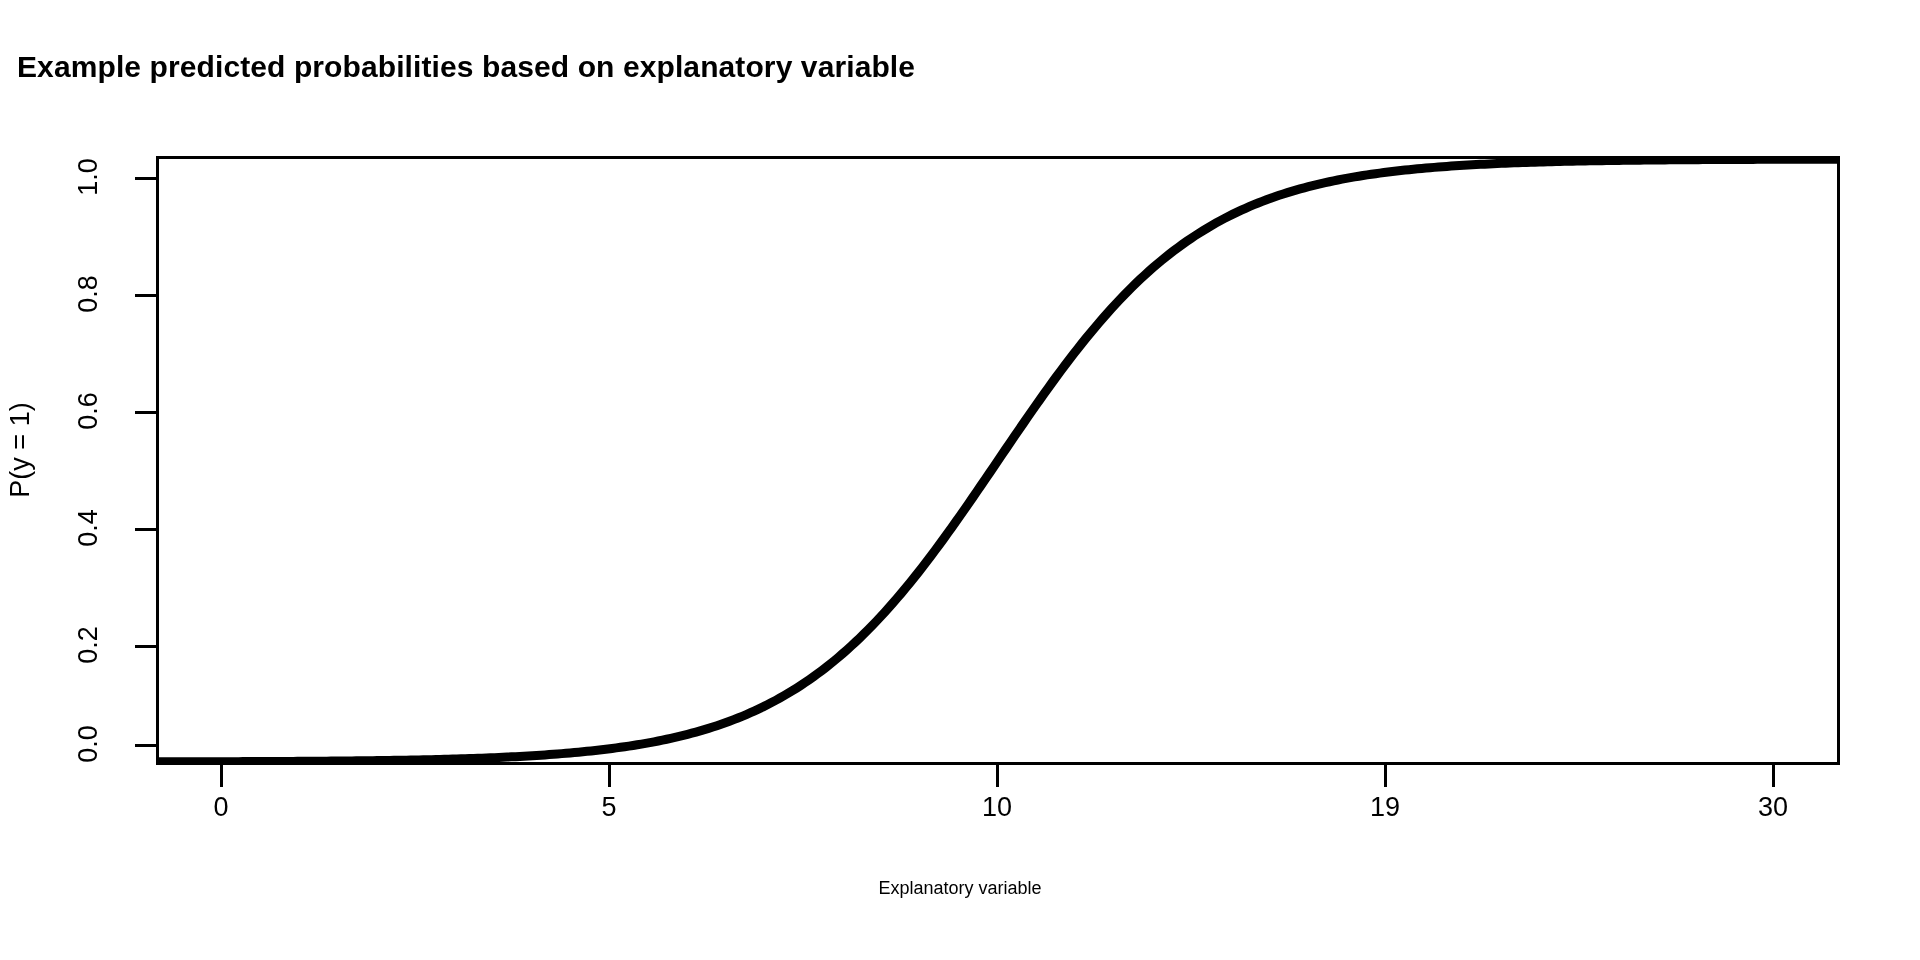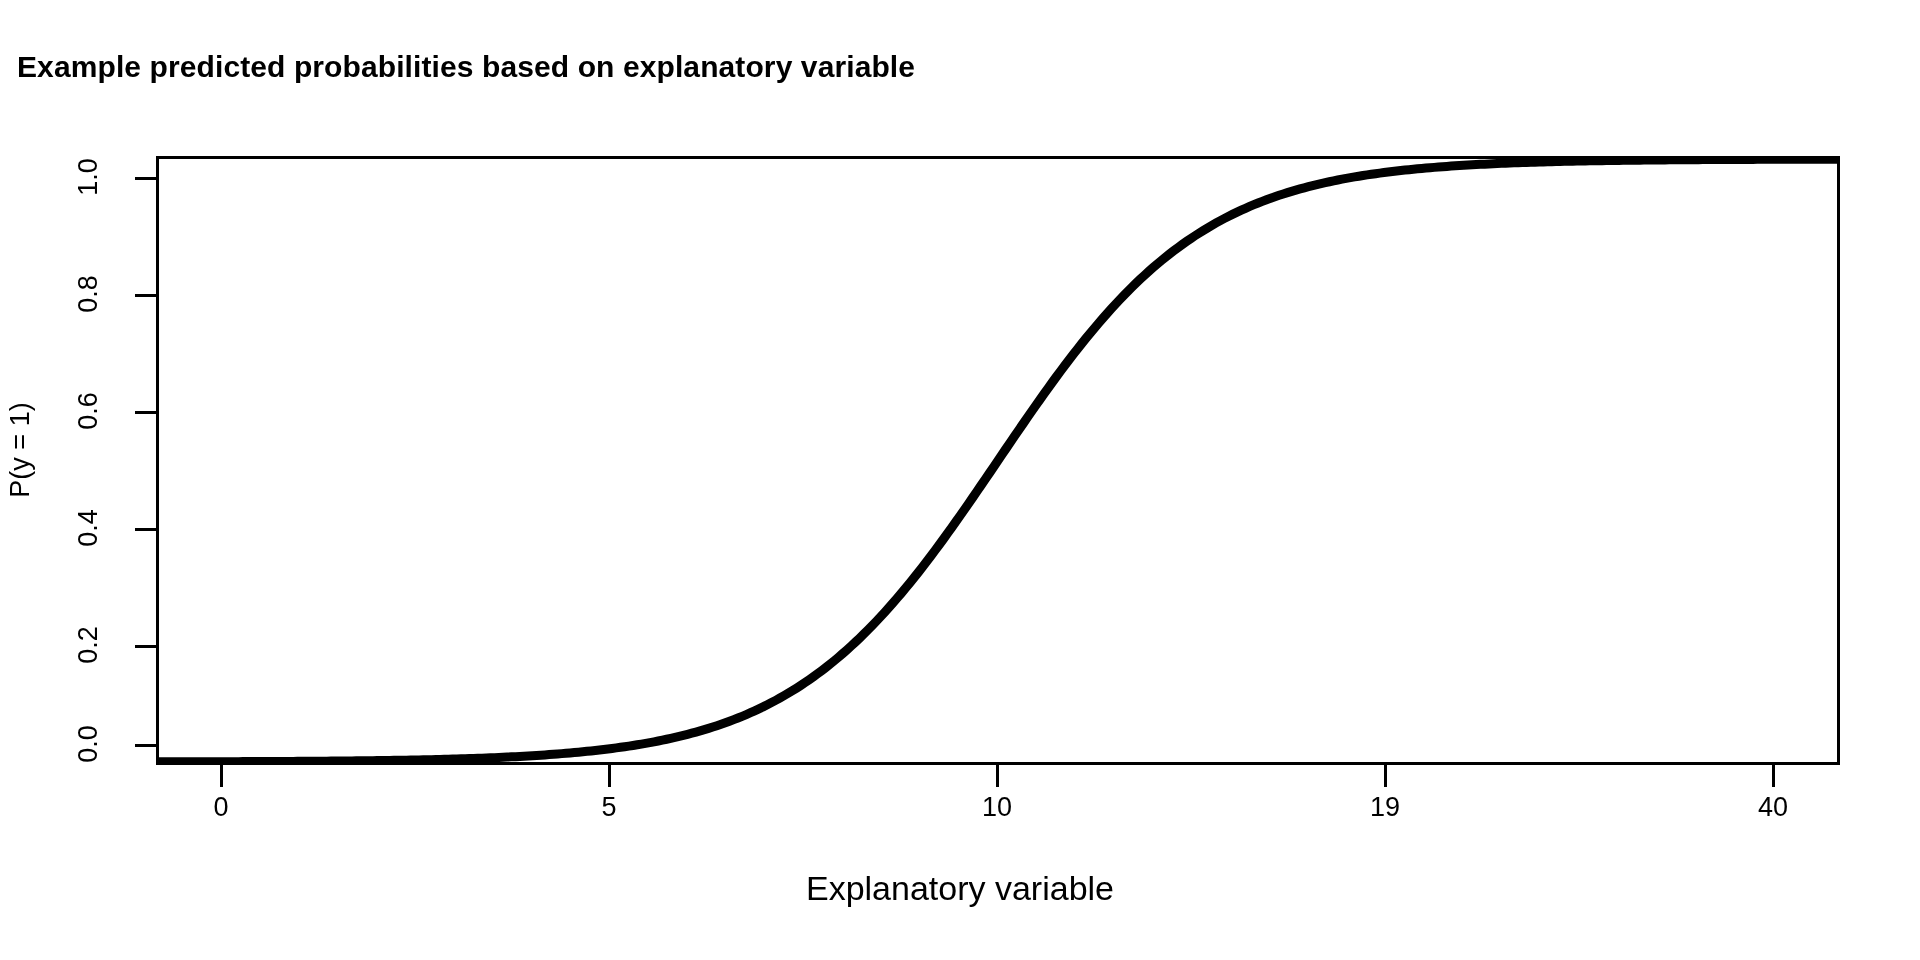--- a/index.html
+++ b/index.html
@@ -102,21 +102,21 @@
     white-space: nowrap;
   }
 
   
   #xlab {
     position: absolute;
     left: 0;
     top: 872px;
     width: 1920px;
     text-align: center;
-    font-size: 34px;
+    font-size: 18px;
     line-height: 32px;
     white-space: nowrap;
   }
   #ylab-holder {
     position: absolute;
     left: -60px;
     top: 430px;
     width: 160px;
     height: 40px;
   }
@@ -186,18 +186,18 @@
   <div class="xtick-holder" style="left:549px;">
     <span>5</span>
   </div>
   <div class="xtick-holder" style="left:937px;">
     <span>10</span>
   </div>
   <div class="xtick-holder" style="left:1325px;">
     <span>19</span>
   </div>
   <div class="xtick-holder" style="left:1713px;">
-    <span>40</span>
+    <span>30</span>
   </div>
 
   <div id="xlab">Explanatory variable</div>
 
 </div>
 
 </body></html>

